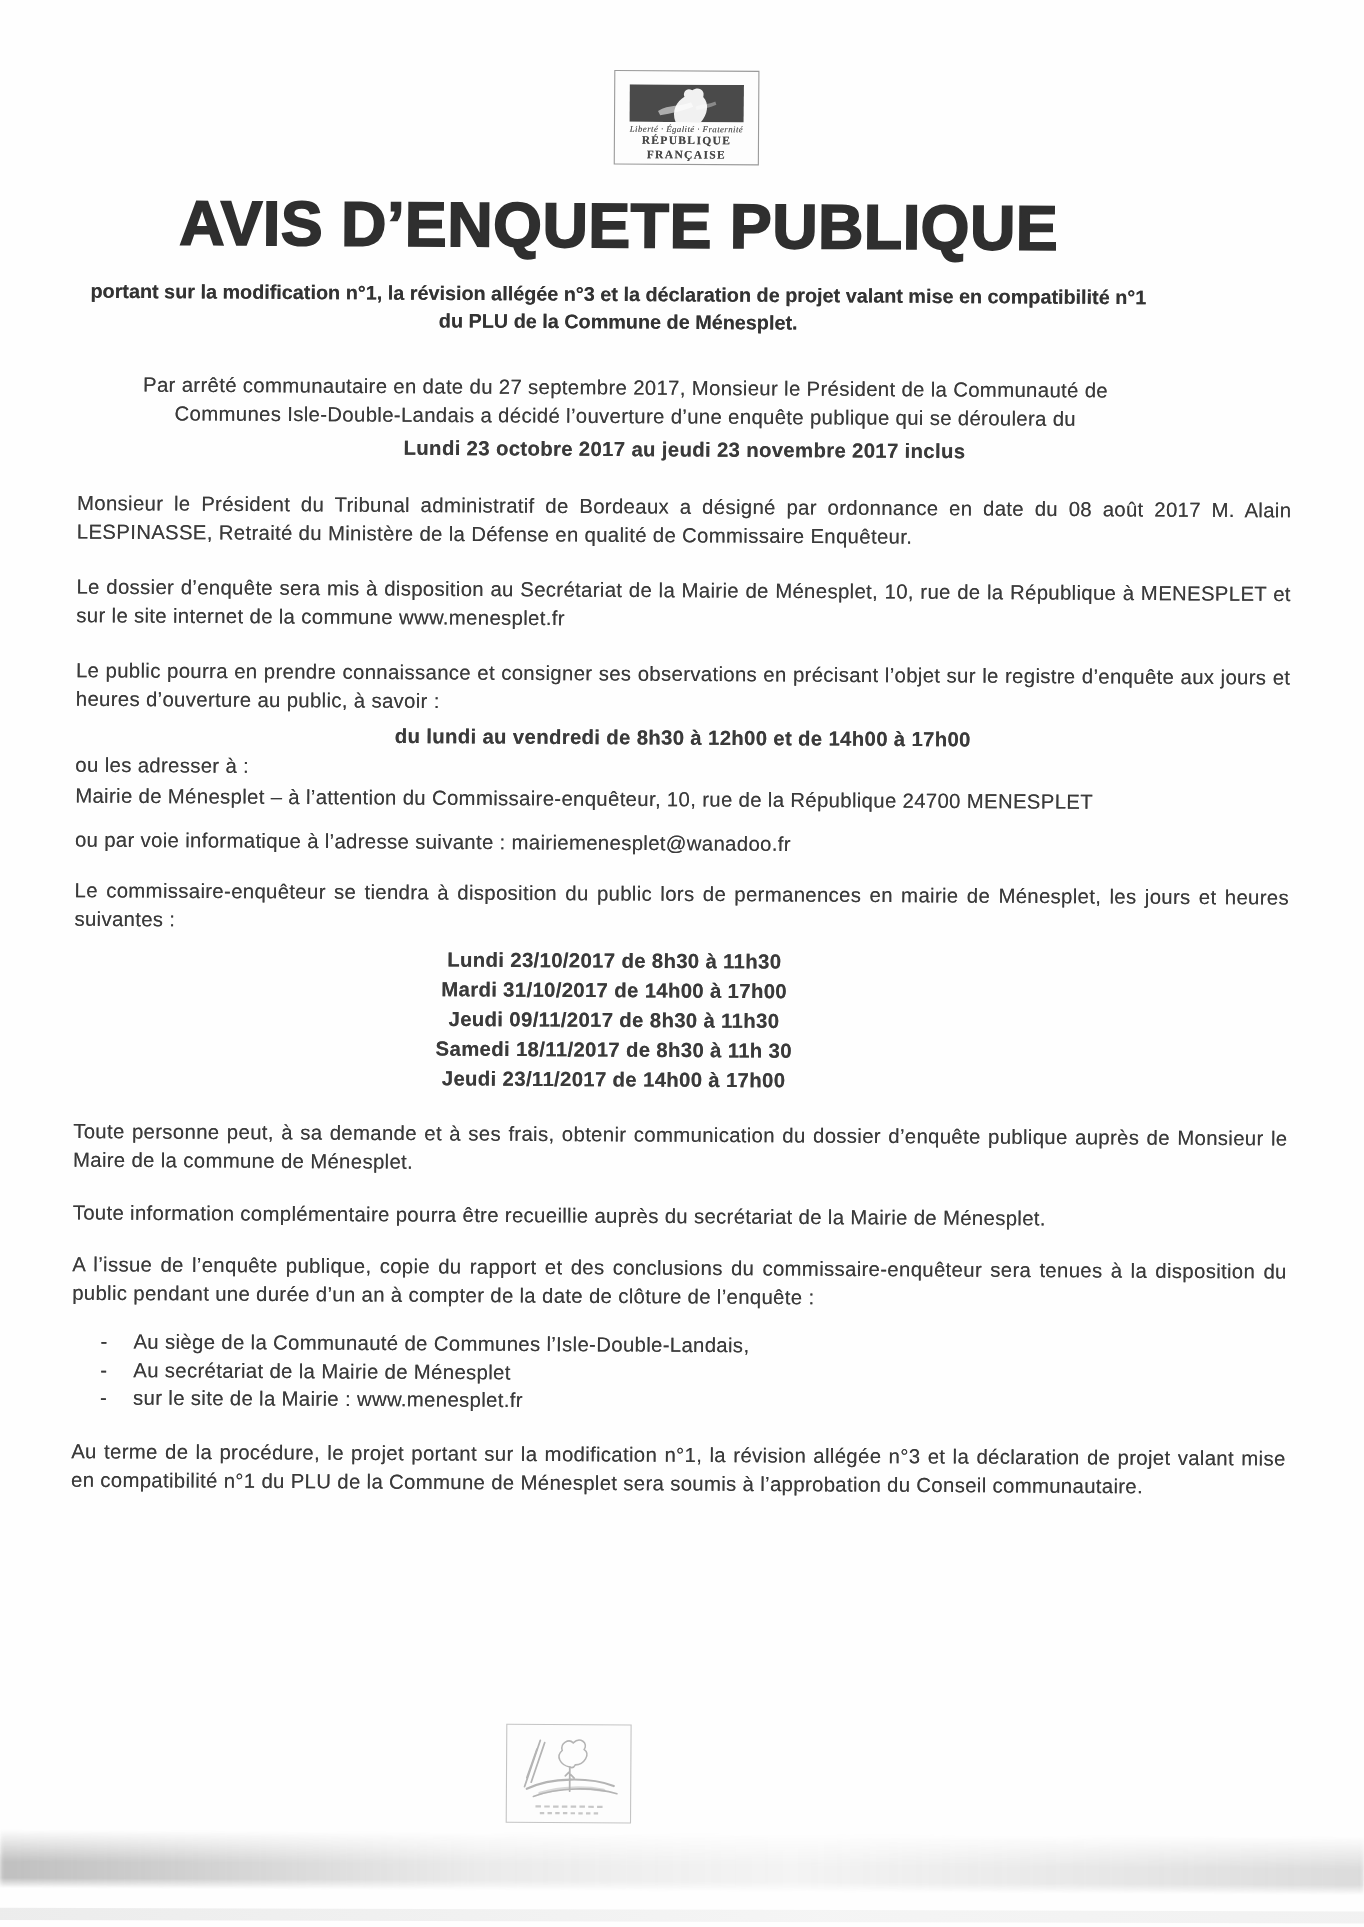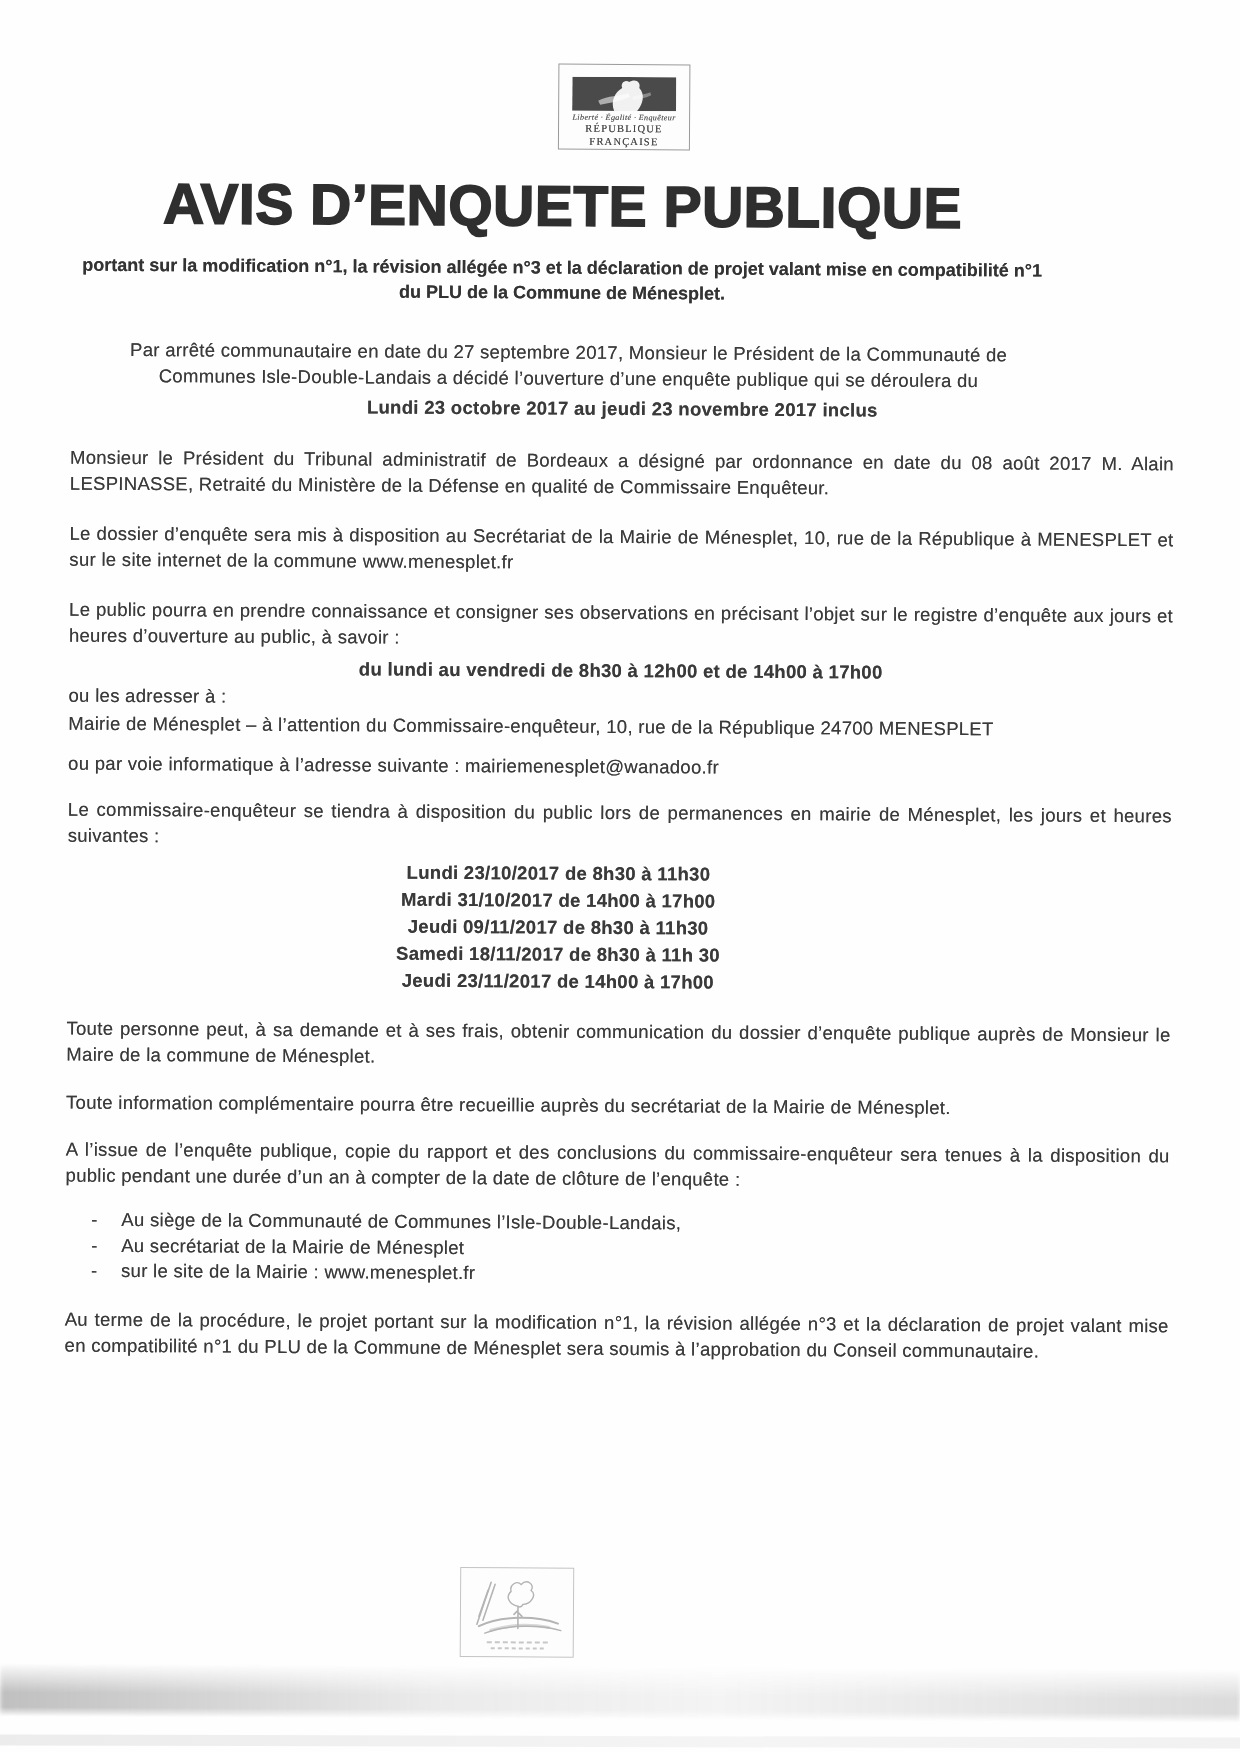--- a/index.html
+++ b/index.html
@@ -25,21 +25,21 @@
     width:132px;height:86px;
     margin:64px auto 0;
     margin-left:486px; 
     border:1px solid #9a9a9a;
     box-sizing:border-box;
     text-align:center;
     background:#fdfdfd;
   }
   .rf-logo svg{display:block;margin:12px auto 2px;}
   .rf-motto{font-family:"Liberation Serif", serif;font-style:italic;font-size:8px;color:#5a5a5a;letter-spacing:.4px;line-height:9px;}
-  .rf-name{font-family:"Liberation Serif", serif;font-size:10.5px;color:#474747;letter-spacing:1.2px;line-height:13px;font-weight:normal;text-align:center;}
+  .rf-name{font-family:"Liberation Serif", serif;font-size:10.5px;color:#474747;letter-spacing:1.2px;line-height:13px;font-weight:bold;text-align:center;}
 
   
   .centered{text-align:center;margin-right:122px;}
   .title{
     margin:20px 122px 0 0;
     text-align:center;
     font-size:57px;
     font-weight:bold;
     letter-spacing:0.5px;
     color:#2f2f2f;
@@ -104,21 +104,21 @@
 
     <div class="rf-logo">
       <span>
         <svg width="104" height="34" viewBox="0 0 104 34">
           <rect x="0" y="0" width="104" height="34" fill="#4a4a4a"></rect>
           <path d="M42 34 C38 24 43 15 50 11 C48 7 52 2 57 5 C63 1 69 5 67 11 C73 17 71 27 65 34 Z" fill="#ffffff" opacity="0.92"></path>
           <path d="M26 24 C36 18 47 20 56 16 L58 20 C49 24 38 26 28 28 Z" fill="#ffffff" opacity="0.55"></path>
           <path d="M60 20 C66 17 72 18 78 15 L79 18 C73 21 66 22 61 23 Z" fill="#ffffff" opacity="0.35"></path>
         </svg>
       </span>
-      <div class="rf-motto">Liberté · Égalité · Enquêteur</div>
+      <div class="rf-motto">Liberté · Égalité · Fraternité</div>
       <div class="rf-name">RÉPUBLIQUE FRANÇAISE</div>
     </div>
 
     <h1 class="title">AVIS D’ENQUETE PUBLIQUE</h1>
     <div class="subtitle centered">portant sur la modification n°1, la révision allégée n°3 et la déclaration de projet valant mise en compatibilité n°1 du PLU de la Commune de Ménesplet.</div>
 
     <p class="intro">Par arrêté communautaire en date du 27 septembre 2017, Monsieur le Président de la Communauté de Communes Isle-Double-Landais a décidé l’ouverture d’une enquête publique qui se déroulera du</p>
     <div class="line intro-period centered">Lundi 23 octobre 2017 au jeudi 23 novembre 2017 inclus</div>
 
     <p class="just" style="margin-top:26px;">Monsieur le Président du Tribunal administratif de Bordeaux a désigné par ordonnance en date du 08 août 2017 M. Alain LESPINASSE, Retraité du Ministère de la Défense en qualité de Commissaire Enquêteur.</p>

